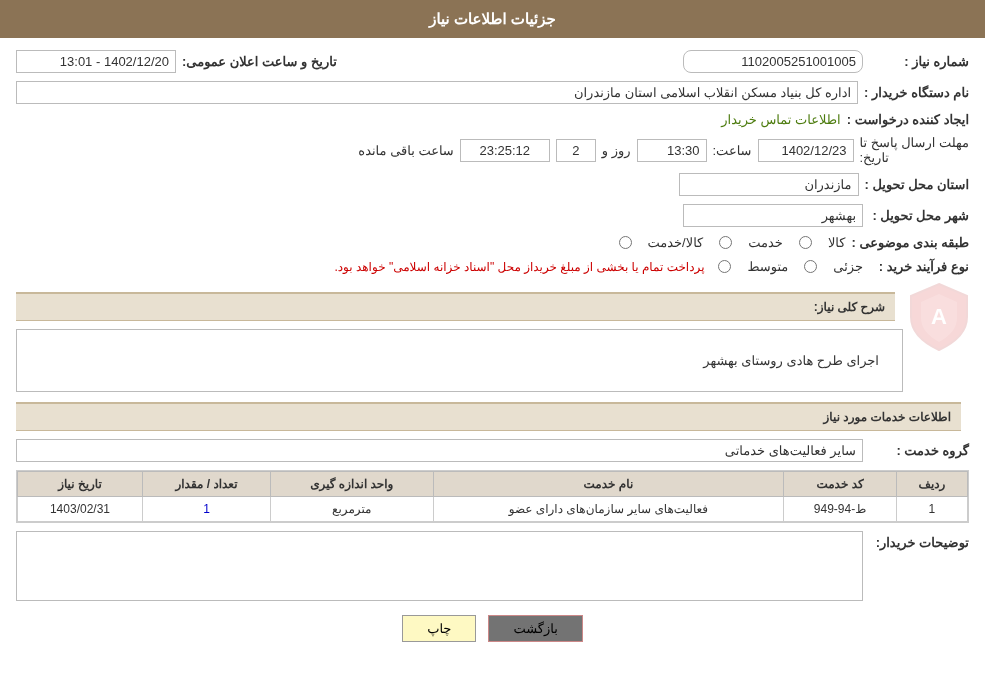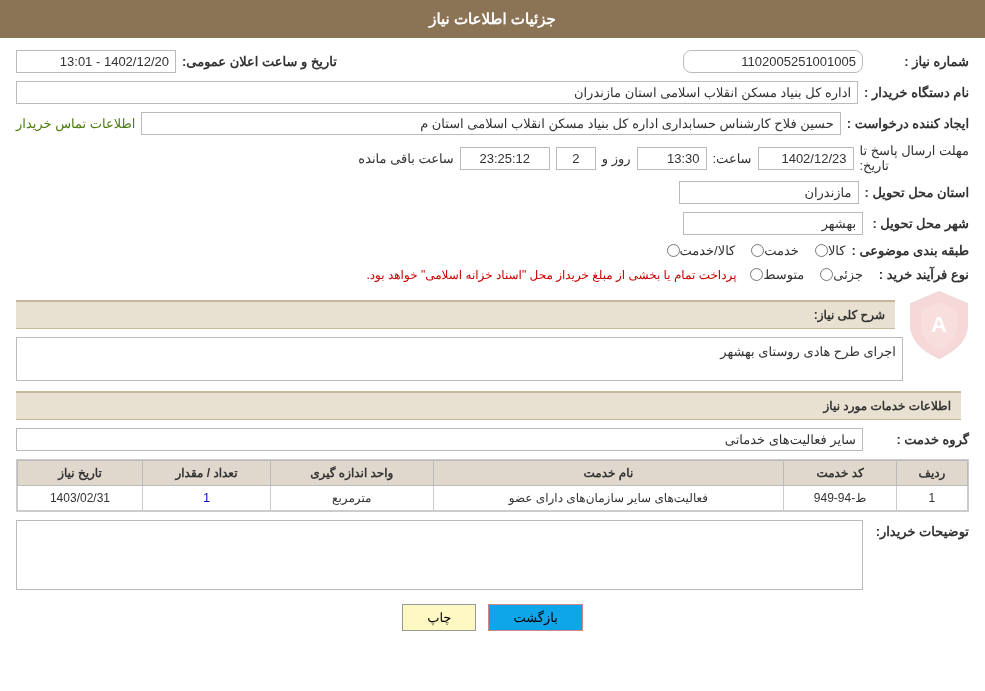--- a/index.html
+++ b/index.html
@@ -69,21 +69,21 @@
     }
     .radio-group {
       display: flex;
       gap: 16px;
       align-items: center;
       flex-direction: row-reverse;
     }
     .radio-item {
       display: flex;
       align-items: center;
-      gap: 0;
+      gap: 16px;
     }
     .radio-item input {
       margin: 0;
     }
     .table-container {
       margin: 8px 0;
       border: 1px solid #ccc;
     }
     table {
       width: 100%;
@@ -123,21 +123,21 @@
     }
     .btn {
       padding: 5px 24px;
       font-size: 13px;
       font-family: Tahoma, Arial, sans-serif;
       border: 1px solid #999;
       cursor: pointer;
       background: #fef9c3;
     }
     .btn-back {
-      background: #0ea5e9;
+      background: #737373;
       border-color: #c88;
     }
     .description-block {
       display: flex;
       align-items: flex-start;
       gap: 6px;
       margin-bottom: 8px;
     }
     .shield-icon {
       width: 60px;
@@ -176,21 +176,20 @@
       <div class="field-box" style="width:160px;">1402/12/20 - 13:01</div>
     </div>
 
     <div class="row">
       <span class="label">نام دستگاه خریدار :</span>
       <div class="field-box field-wide">اداره کل بنیاد مسکن انقلاب اسلامی استان مازندران</div>
     </div>
 
     <div class="row">
       <span class="label">ایجاد کننده درخواست :</span>
-      <div class="field-box field-wide">حسین فلاح کارشناس حسابداری اداره کل بنیاد مسکن انقلاب اسلامی استان م</div>
       <span class="link-blue">اطلاعات تماس خریدار</span>
     </div>
 
     <div class="row">
       <div class="double-label">
         <span>مهلت ارسال پاسخ تا</span>
         <span>تاریخ:</span>
       </div>
       <div class="field-box" style="width:96px;">1402/12/23</div>
       <span>ساعت:</span>
@@ -246,21 +245,21 @@
 
     <div class="description-block">
 
       <svg class="shield-icon" viewBox="0 0 60 70">
         <path d="M30 2 L58 14 L58 35 Q58 55 30 68 Q2 55 2 35 L2 14 Z" fill="#c00" stroke="#a00" stroke-width="2"></path>
         <path d="M30 12 L48 20 L48 36 Q48 50 30 60 Q12 50 12 36 L12 20 Z" fill="#e55" opacity="0.5"></path>
         <text x="30" y="42" text-anchor="middle" font-size="22" fill="#fff" font-weight="bold">A</text>
       </svg>
       <div style="flex:1;">
         <div class="section-title">شرح کلی نیاز:</div>
-        <div class="field-box" style="min-height:44px;width:100%;padding:6px;">اجرای طرح هادی روستای بهشهر</div>
+        <div class="field-box" style="min-height:44px;width:100%;padding:23px;">اجرای طرح هادی روستای بهشهر</div>
       </div>
     </div>
 
     <div class="section-title">اطلاعات خدمات مورد نیاز</div>
 
     <div class="row">
       <span class="label">گروه خدمت :</span>
       <div class="field-box field-wide">سایر فعالیت‌های خدماتی</div>
     </div>
 

